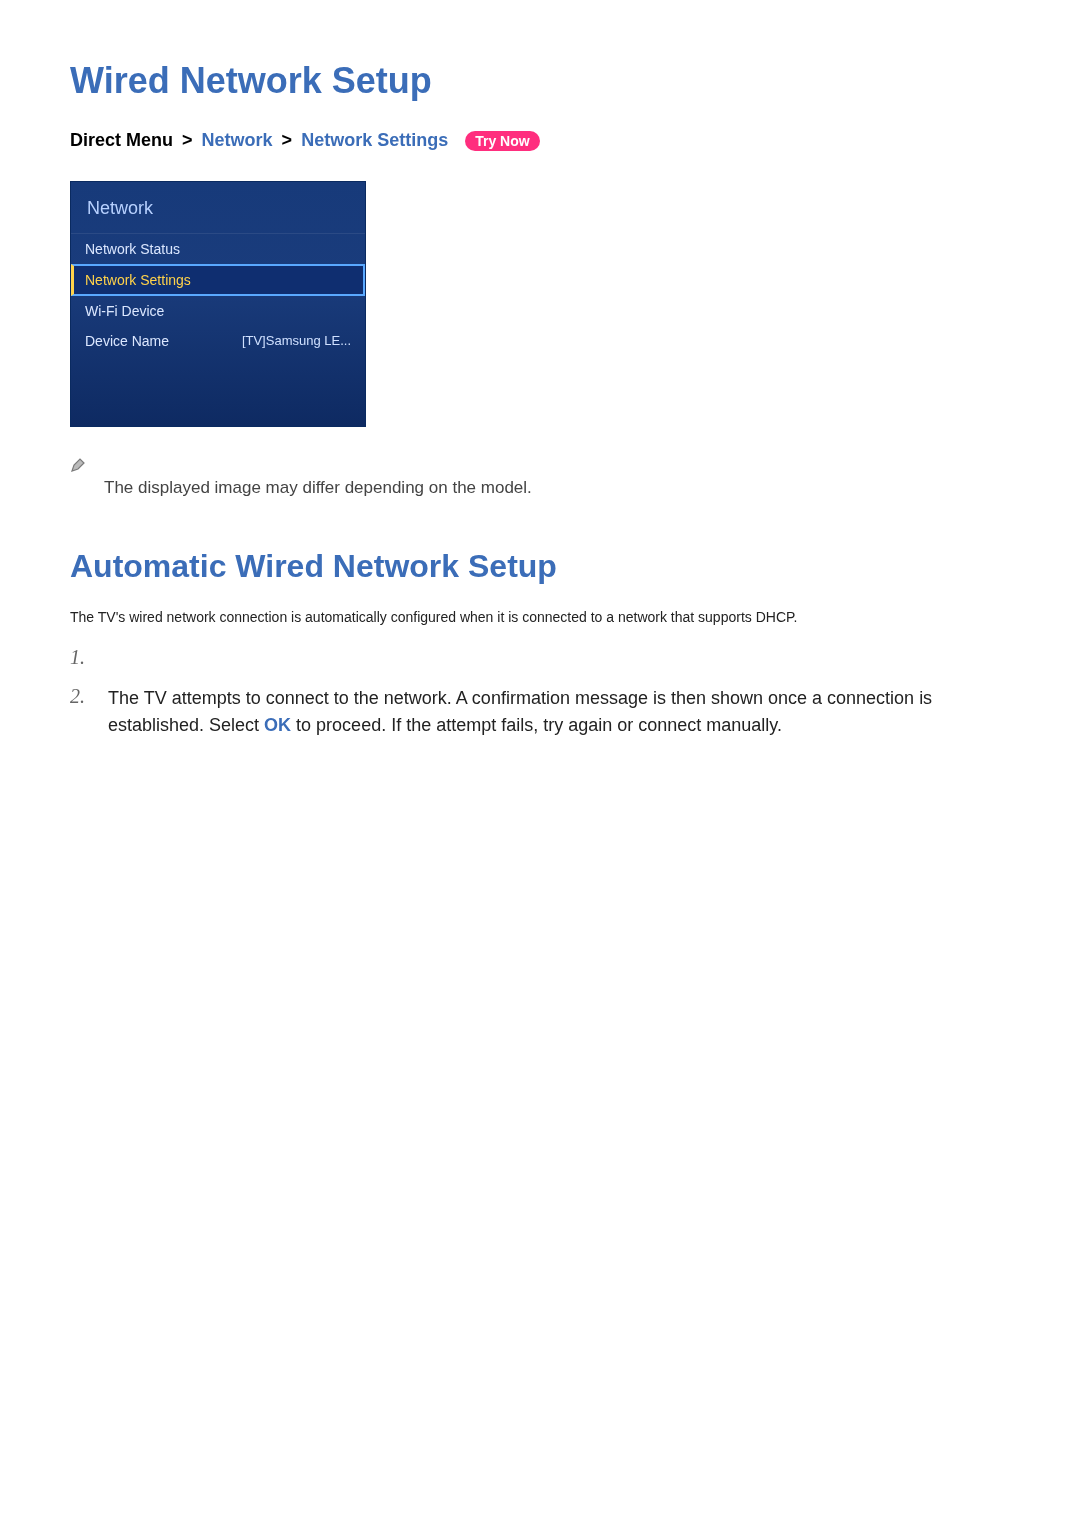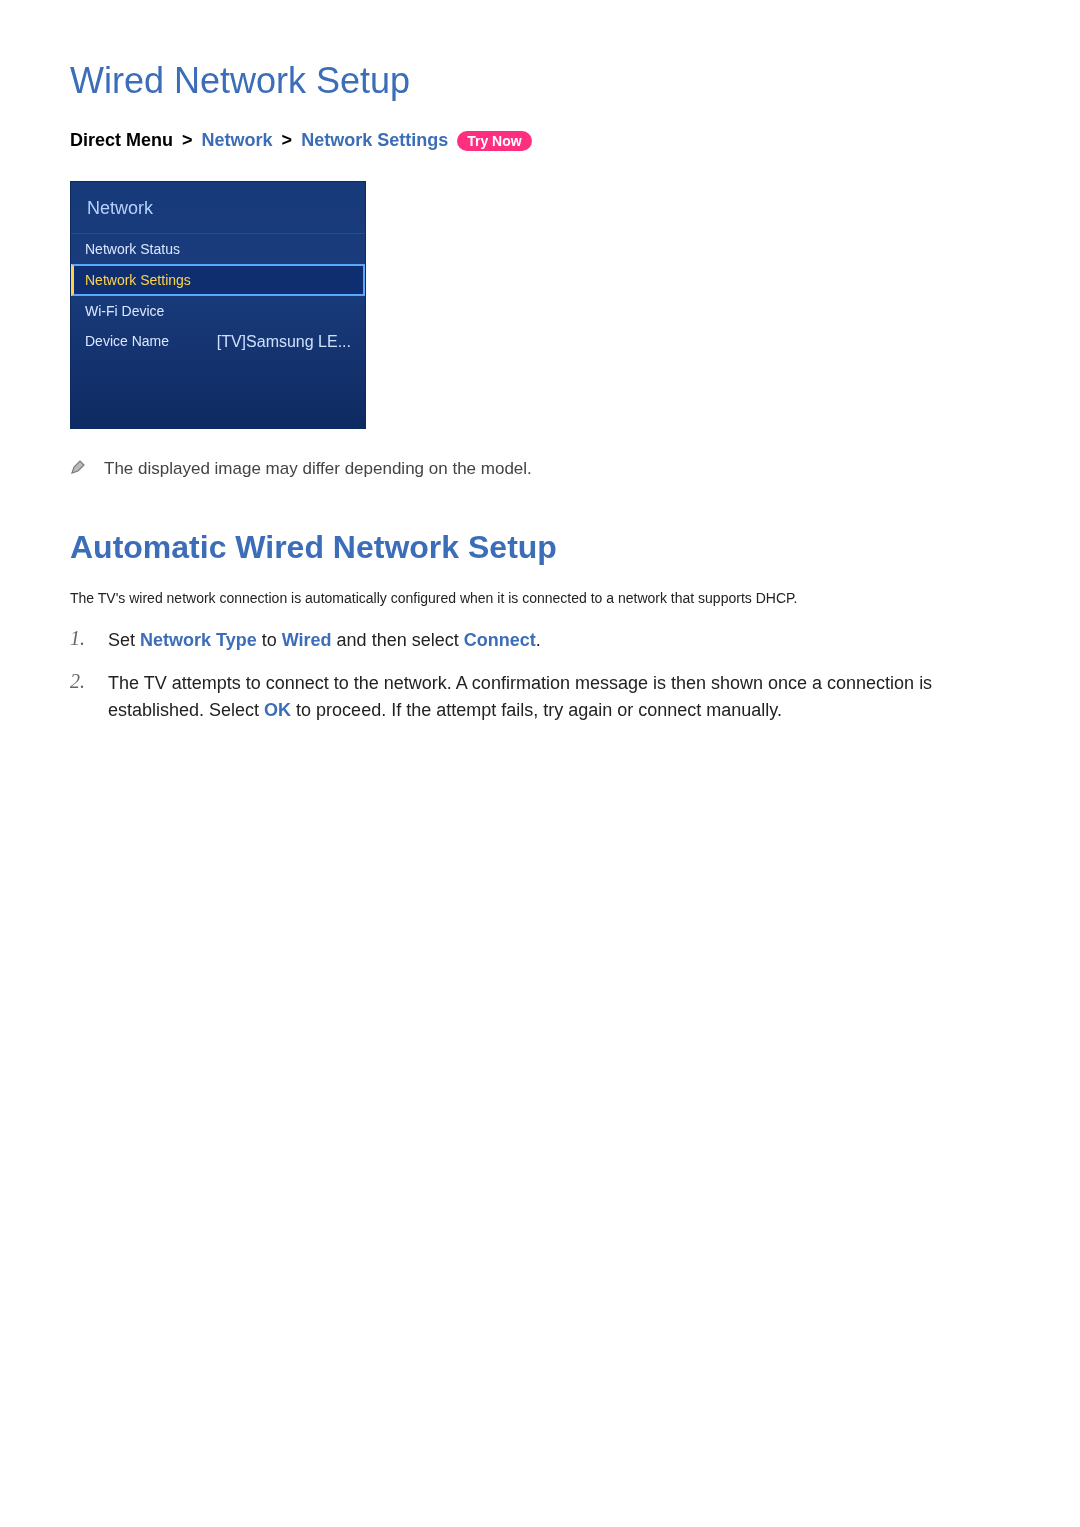--- a/index.html
+++ b/index.html
@@ -1,30 +1,30 @@
 <!DOCTYPE html>
 <html><head>
 <meta charset="utf-8">
 <style>
   * { box-sizing: border-box; margin: 0; padding: 0; }
   html, body { width: 1080px; height: 1527px; background: #ffffff; font-family: Arial, Helvetica, sans-serif; color: #333; }
   .page { padding: 60px 70px; }
-  h1.page-title { font-size: 36px; font-weight: 400; color: #3b6db8; margin-bottom: 28px; }
+  h1.page-title { font-size: 36px; font-weight: 700; color: #3b6db8; margin-bottom: 28px; }
   .breadcrumb { font-size: 18px; font-weight: 600; color: #000; margin-bottom: 30px; }
   .breadcrumb .link { color: #3b6db8; font-weight: 600; }
   .breadcrumb .sep { color: #000; margin: 0 4px; }
   .try-now {
     display: inline-block;
     background: #ff2e7e;
     color: #fff;
     border-radius: 10px;
     padding: 2px 10px;
     font-size: 14px;
     font-weight: 600;
-    margin-left: 4px;
+    margin-left: 12px;
     vertical-align: middle;
   }
   .menu-panel {
     width: 296px;
     background: linear-gradient(#173a7a, #1a3c7c 40%, #0e2a62);
     border: 1px solid #0a2a60;
     margin-bottom: 30px;
   }
   .menu-header {
     color: #b7d1ff;
@@ -40,25 +40,25 @@
     font-size: 14px;
     color: #dbe7ff;
   }
   .menu-item.selected {
     background: #0f2e70;
     border: 2px solid #5aa9ff;
     border-left: 3px solid #ffd24a;
     color: #ffd24a;
     padding: 6px 12px 6px 11px;
   }
-  .menu-item .value { color: #cfe0ff; font-size: 16px; }
+  .menu-item .value { color: #cfe0ff; font-size: 13px; }
   .menu-spacer { height: 70px; }
   .note-row { display: flex; align-items: flex-start; gap: 18px; margin-bottom: 50px; }
   .note-icon { color: #7a7a7a; }
-  .note-text { font-size: 17px; color: #444; }
+  .note-text { font-size: 17px; color: #444; margin-top: 21px; }
   h2.section-title { font-size: 32px; font-weight: 600; color: #3b6db8; margin-bottom: 22px; }
   p.body { font-size: 14px; color: #222; line-height: 1.5; margin-bottom: 18px; }
   ol.steps { list-style: none; padding-left: 0; }
   ol.steps li { display: flex; align-items: flex-start; gap: 16px; margin-bottom: 16px; }
   ol.steps .num { font-size: 20px; font-style: italic; color: #666; min-width: 22px; font-family: Georgia, 'Times New Roman', serif; }
   ol.steps .step-text { font-size: 18px; color: #222; line-height: 1.5; }
   .kw { color: #3b6db8; font-weight: 600; }
 </style>
 </head>
 <body>
@@ -112,23 +112,20 @@
     <span class="note-text">The displayed image may differ depending on the model.</span>
   </div>
 
   <h2 class="section-title">Automatic Wired Network Setup</h2>
 
   <p class="body">The TV's wired network connection is automatically configured when it is connected to a network that supports DHCP.</p>
 
   <ol class="steps">
     <li>
       <span class="num">1.</span>
-      <span class="step-text">
-        <span>Set </span><span class="kw">Network Type</span><span> to </span><span class="kw">Wired</span><span> and then select </span><span class="kw">Connect</span><span>.</span>
-      </span>
     </li>
     <li>
       <span class="num">2.</span>
       <span class="step-text">
         <span>The TV attempts to connect to the network. A confirmation message is then shown once a connection is established. Select </span><span class="kw">OK</span><span> to proceed. If the attempt fails, try again or connect manually.</span>
       </span>
     </li>
   </ol>
 
 </div>

